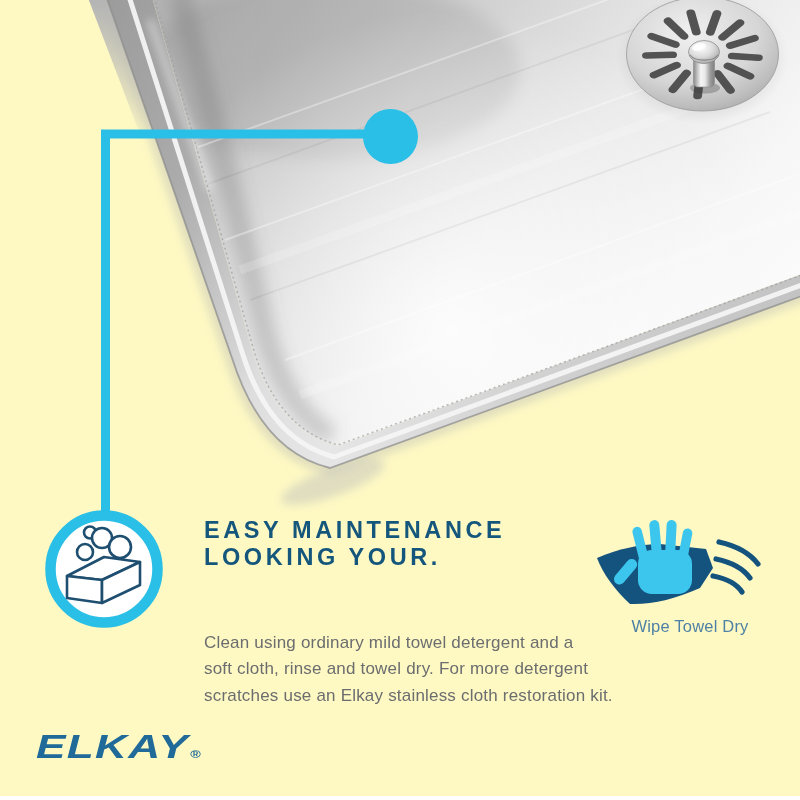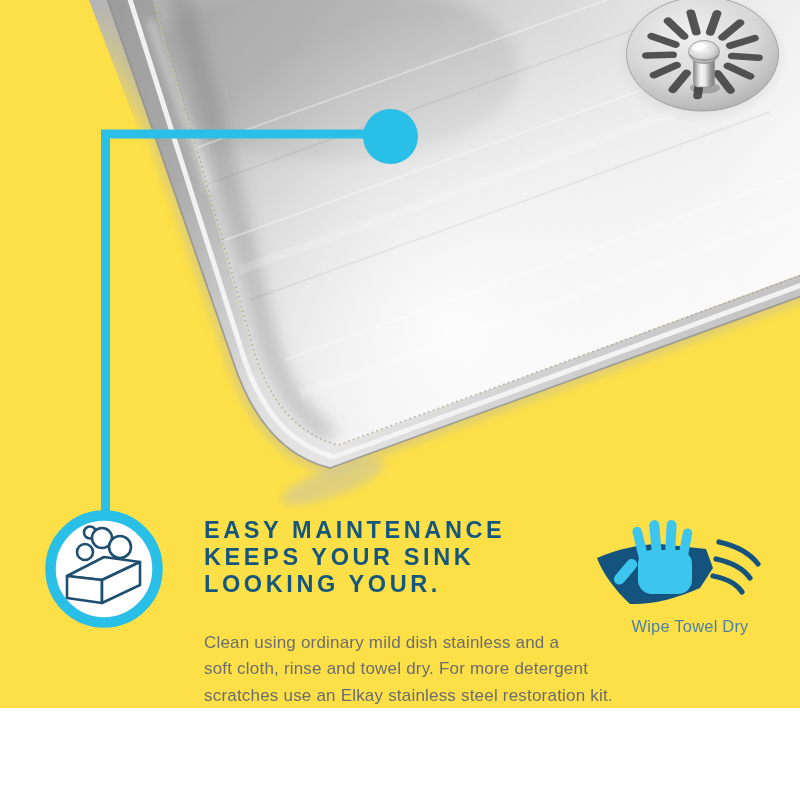--- a/index.html
+++ b/index.html
@@ -1,17 +1,17 @@
 <!DOCTYPE html>
 <html><head>
 <meta charset="utf-8">
 <style>
   html,body{margin:0;padding:0;background:#ffffff;}
   body{width:800px;height:800px;font-family:"Liberation Sans",sans-serif;}
-  .stage{position:relative;width:800px;height:708px;overflow:hidden;background:#fde047;}
+  .stage{position:relative;width:800px;height:796px;overflow:hidden;background:#fef9c3;}
   svg.scene{position:absolute;left:0;top:0;}
   .headline{position:absolute;left:204px;top:517px;color:#15567d;font-size:23.5px;
     font-weight:700;letter-spacing:3.6px;line-height:27px;white-space:nowrap;}
   .body-text{position:absolute;left:204px;top:630px;color:#6b6d6f;font-size:17px;
     line-height:26.3px;letter-spacing:.2px;white-space:nowrap;font-weight:400;}
   .wipe-label{position:absolute;left:590px;top:617px;width:200px;text-align:center;
     color:#4e81a5;font-size:16.5px;letter-spacing:.2px;}
   .logo{position:absolute;left:36px;top:727px;color:#1f6a99;font-size:34px;font-weight:700;
     font-style:italic;letter-spacing:1px;transform:scaleX(1.3);transform-origin:left top;
     white-space:nowrap;}
@@ -162,26 +162,25 @@
       <g fill="none" stroke="#15537f" stroke-width="5.2" stroke-linecap="round">
         <path d="M 131,44 Q 158,50 170,66"></path>
         <path d="M 128,61 Q 152,66 162,80"></path>
         <path d="M 125,78 Q 146,82 154,94"></path>
       </g>
     </g>
   </svg>
 
   <div class="headline">
     <div>EASY MAINTENANCE</div>
-    <div>KEEPS YOUR SINK</div>
     <div>LOOKING YOUR.</div>
   </div>
 
   <div class="body-text">
-    <div>Clean using ordinary mild dish stainless and a</div>
+    <div>Clean using ordinary mild towel detergent and a</div>
     <div>soft cloth, rinse and towel dry. For more detergent</div>
-    <div>scratches use an Elkay stainless steel restoration kit.</div>
+    <div>scratches use an Elkay stainless cloth restoration kit.</div>
   </div>
 
   <div class="wipe-label">Wipe Towel Dry</div>
 
   <div class="logo"><span>ELKAY</span><span class="reg">®</span></div>
 </div>
 
 </body></html>

